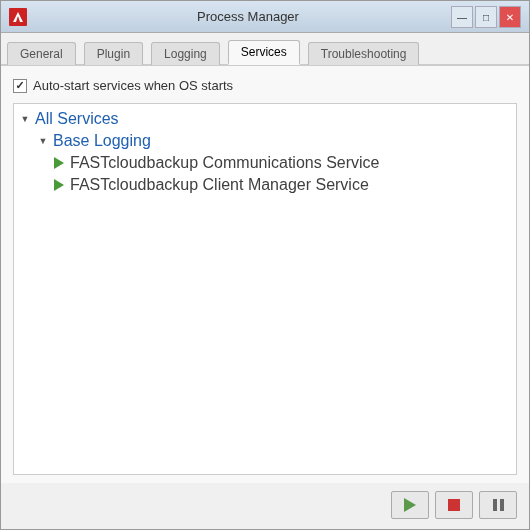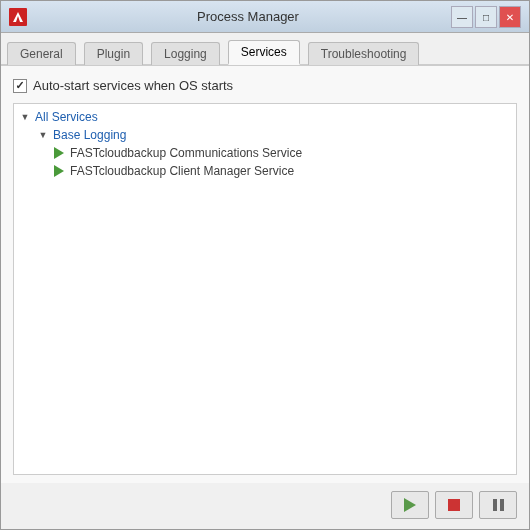--- a/index.html
+++ b/index.html
@@ -164,21 +164,21 @@
       width: 0;
       height: 0;
       border-top: 6px solid transparent;
       border-bottom: 6px solid transparent;
       border-left: 10px solid #4a9a3a;
       flex-shrink: 0;
       margin-right: 6px;
     }
 
     .item-label {
-      font-size: 12px;
+      font-size: 16px;
     }
     .item-label.blue { color: #2060b0; }
     .item-label.black { color: #404040; }
 
     .footer-buttons {
       display: flex;
       justify-content: flex-end;
       align-items: center;
       gap: 6px;
       padding: 8px 12px 10px 12px;

